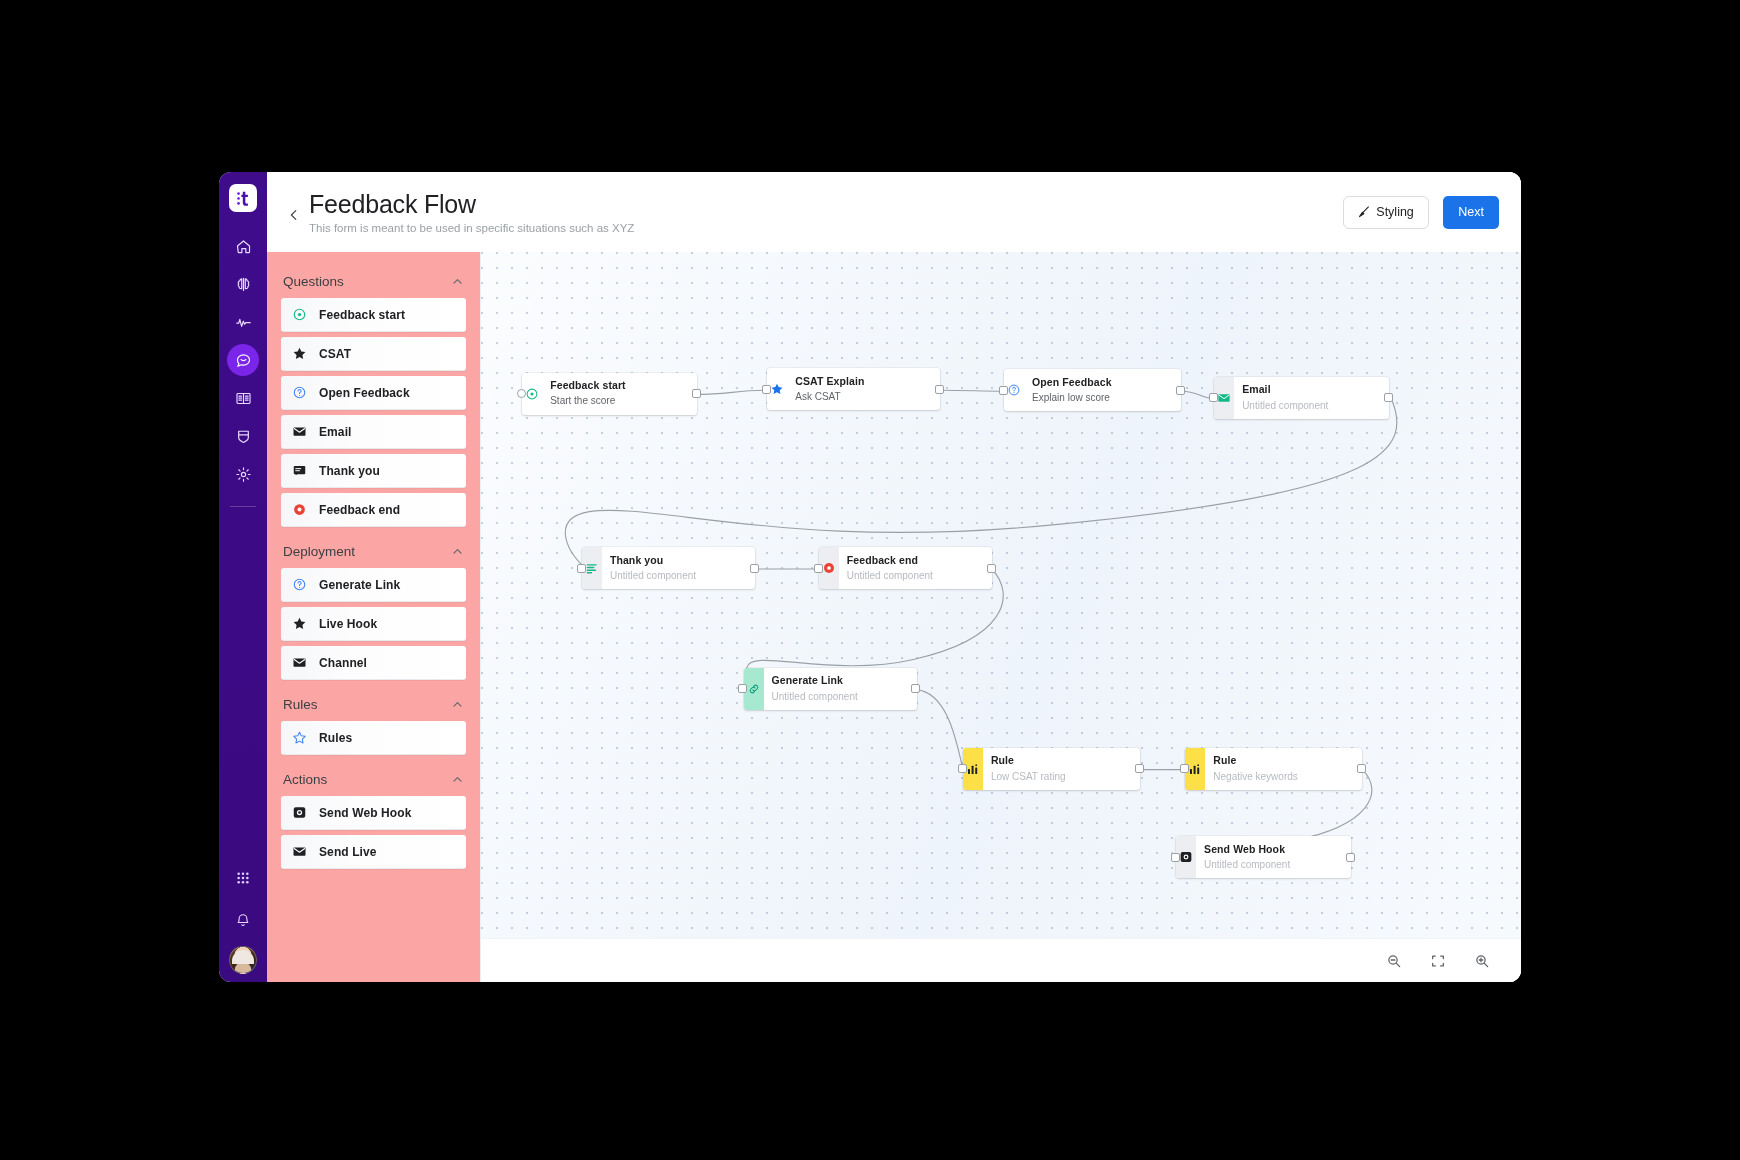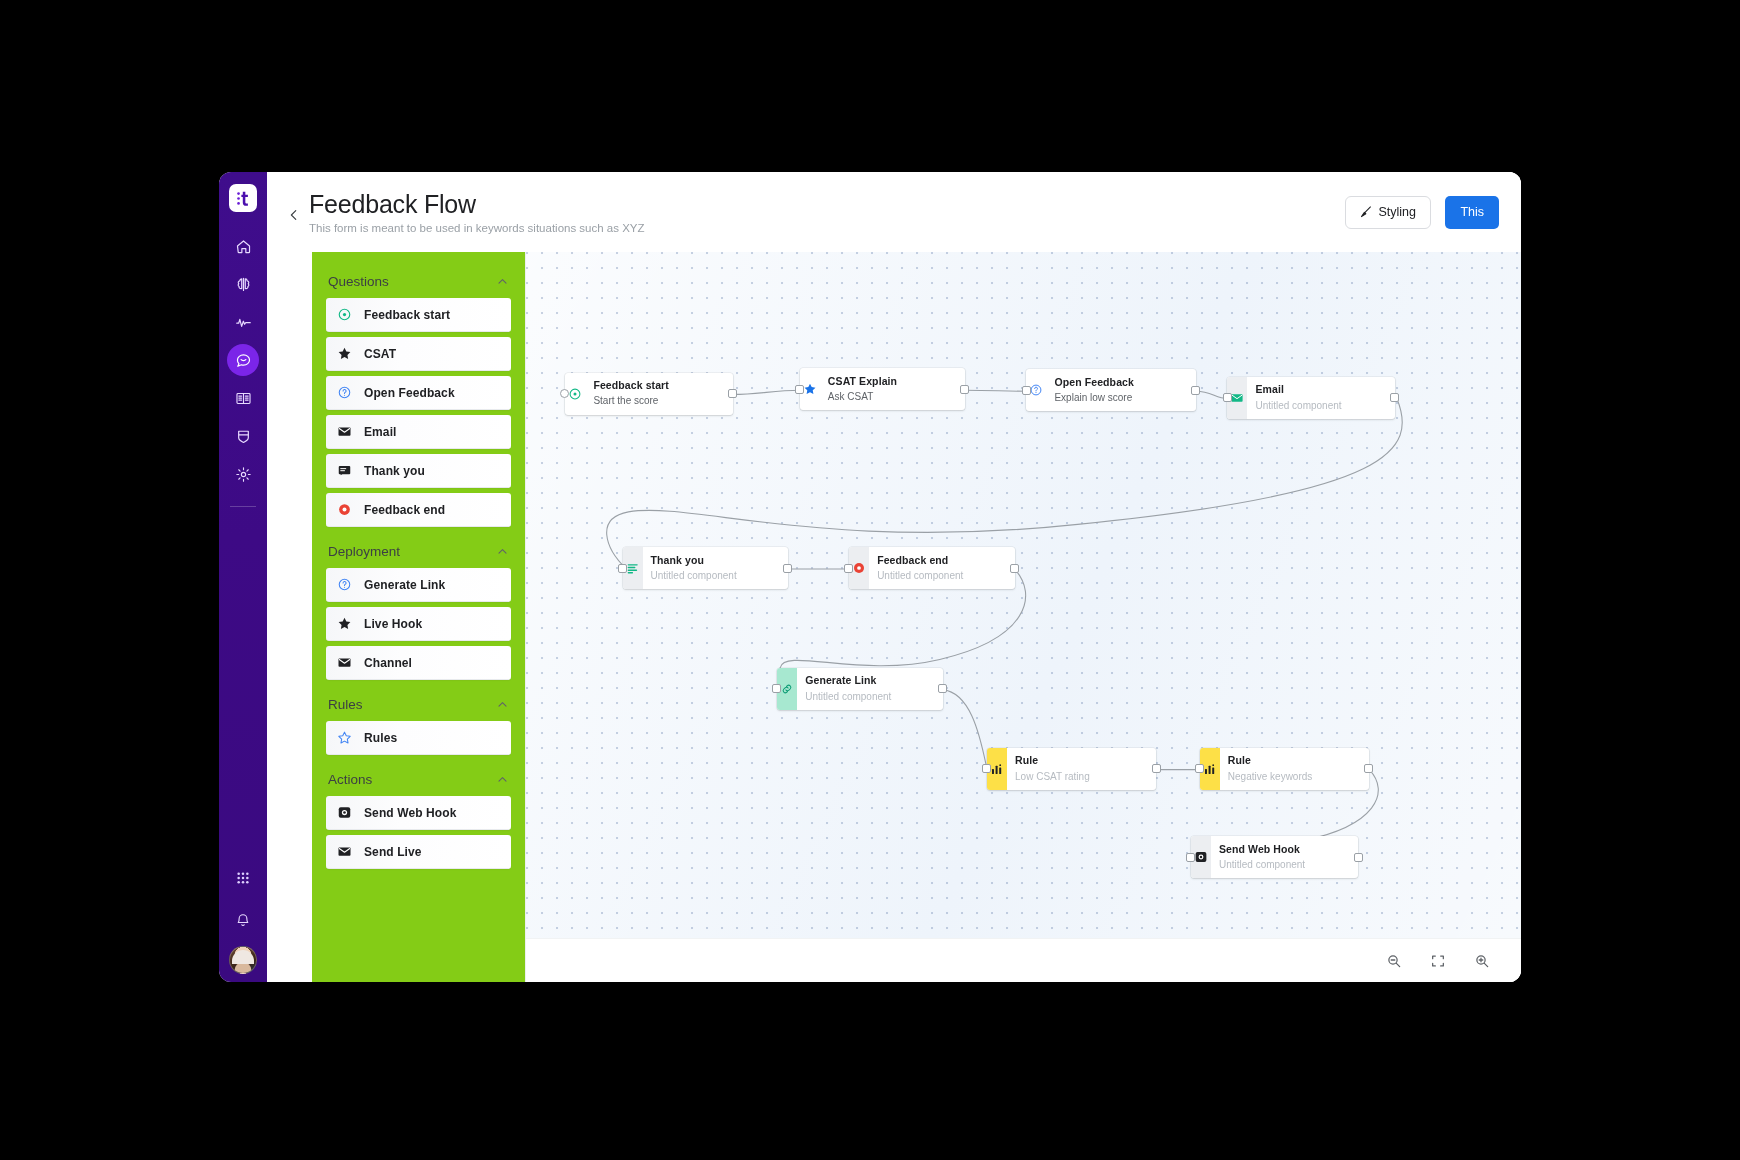--- a/index.html
+++ b/index.html
@@ -149,24 +149,23 @@
     cursor: pointer;
   }
 
   
   #body { flex: 1 1 auto; display: flex; min-height: 0; }
 
   
   #panel {
     width: 213px;
     flex: 0 0 213px;
-    background: #84cc16;
+    background: #fca5a5;
     padding: 10px 14px 0 14px;
     overflow: hidden;
-    margin-left: 45px;
   }
   .section-head {
     display: flex; align-items: center;
     justify-content: space-between;
     padding: 12px 2px 9px 2px;
     cursor: pointer;
   }
   .section-title {
     font-size: 13.5px;
     color: #3c4043;
@@ -348,33 +347,33 @@
   <div id="main">
 
     <header id="header">
       <div id="back-btn">
         <svg width="14" height="14" viewBox="0 0 24 24" fill="none" stroke="#3c4043" stroke-width="2" stroke-linecap="round" stroke-linejoin="round">
           <path d="M15 4.5 7.5 12l7.5 7.5"></path>
         </svg>
       </div>
       <div id="title-block">
         <div id="page-title">Feedback Flow</div>
-        <div id="page-subtitle">This form is meant to be used in keywords situations such as XYZ</div>
+        <div id="page-subtitle">This form is meant to be used in specific situations such as XYZ</div>
       </div>
       <div id="header-actions">
         <button id="styling-btn">
           <span style="display:flex">
             <svg width="14" height="14" viewBox="0 0 24 24" fill="none" stroke="#202124" stroke-width="1.8" stroke-linecap="round" stroke-linejoin="round">
               <path d="M19.6 3.4 9.9 13.1"></path>
               <path d="M9.3 12.5 4.3 19.9l7.4-5z" fill="#202124"></path>
             </svg>
           </span>
           <span>Styling</span>
         </button>
-        <button id="next-btn">This</button>
+        <button id="next-btn">Next</button>
       </div>
     </header>
 
     <div id="body">
 
       <aside id="panel">
           <div class="section-head">
             <span class="section-title">Questions</span>
             <span class="chev">
               <svg width="13" height="13" viewBox="0 0 24 24" fill="none" stroke="#5f6368" stroke-width="2" stroke-linecap="round" stroke-linejoin="round">

